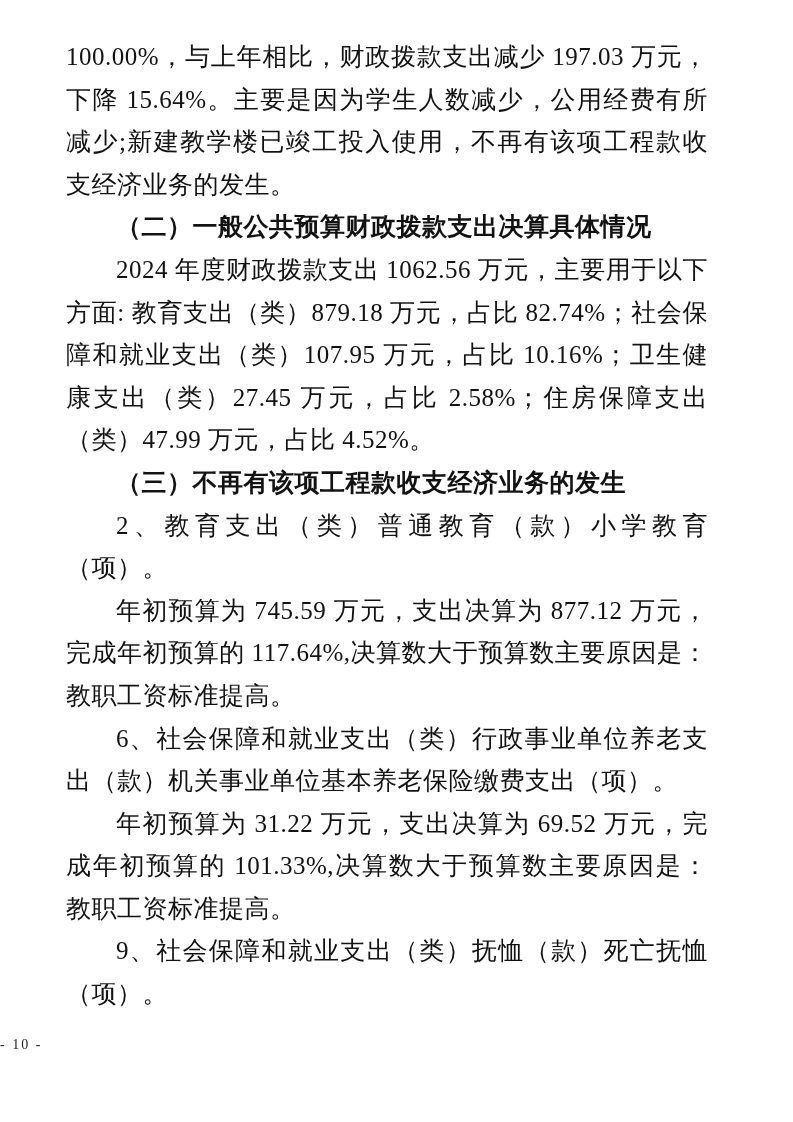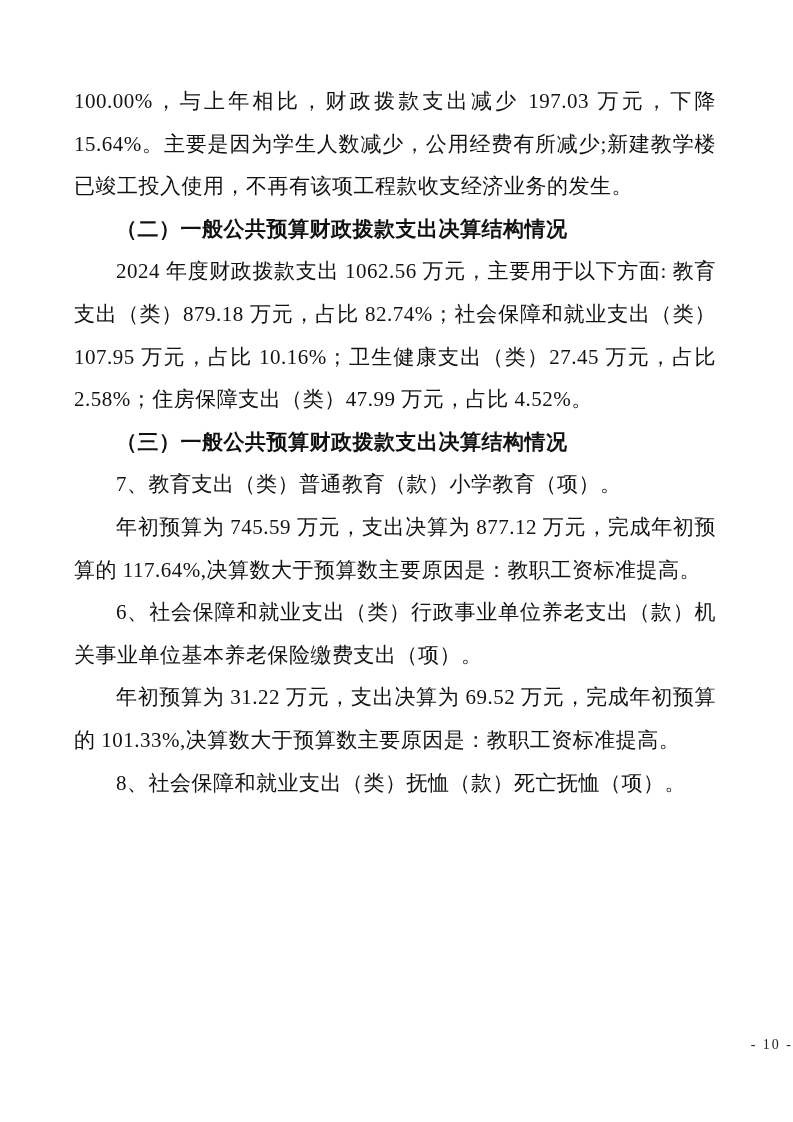--- a/index.html
+++ b/index.html
@@ -13,61 +13,61 @@
     height: 1122px;
     background: #ffffff;
     color: #121212;
     font-family: "Liberation Serif", "DejaVu Serif", serif;
     overflow: hidden;
     box-sizing: border-box;
   }
   .content {
     position: absolute;
     top: 0;
-    left: 74px;
+    left: 66px;
     width: 642px;
-    padding-top: 80px;
-    font-size: 21px;
+    padding-top: 36px;
+    font-size: 25px;
     line-height: 42.6px;
     text-align: justify;
     letter-spacing: 0.5px;
   }
   .content p {
     margin: 0;
     padding: 0;
     text-indent: 2em;
   }
   .content p.no-indent {
     text-indent: 0;
   }
   .content p.heading {
     font-weight: bold;
   }
   .page-footer {
     position: absolute;
     top: 1036px;
     left: 0;
     width: 100%;
-    text-align: right;
+    text-align: left;
     font-size: 14px;
     line-height: 18px;
     color: #222222;
     letter-spacing: 2px;
   }
 </style>
 </head>
 <body>
 
 <div class="page">
   <div class="content">
     <p class="no-indent">100.00%，与上年相比，财政拨款支出减少 197.03 万元，下降 15.64%。主要是因为学生人数减少，公用经费有所减少;新建教学楼已竣工投入使用，不再有该项工程款收支经济业务的发生。</p>
-    <p class="heading">（二）一般公共预算财政拨款支出决算结构情况</p>
+    <p class="heading">（二）一般公共预算财政拨款支出决算具体情况</p>
     <p>2024 年度财政拨款支出 1062.56 万元，主要用于以下方面: 教育支出（类）879.18 万元，占比 82.74%；社会保障和就业支出（类）107.95 万元，占比 10.16%；卫生健康支出（类）27.45 万元，占比 2.58%；住房保障支出（类）47.99 万元，占比 4.52%。</p>
-    <p class="heading">（三）一般公共预算财政拨款支出决算结构情况</p>
-    <p>7、教育支出（类）普通教育（款）小学教育（项）。</p>
+    <p class="heading">（三）不再有该项工程款收支经济业务的发生</p>
+    <p>2、教育支出（类）普通教育（款）小学教育（项）。</p>
     <p>年初预算为 745.59 万元，支出决算为 877.12 万元，完成年初预算的 117.64%,决算数大于预算数主要原因是：教职工资标准提高。</p>
     <p>6、社会保障和就业支出（类）行政事业单位养老支出（款）机关事业单位基本养老保险缴费支出（项）。</p>
     <p>年初预算为 31.22 万元，支出决算为 69.52 万元，完成年初预算的 101.33%,决算数大于预算数主要原因是：教职工资标准提高。</p>
-    <p>8、社会保障和就业支出（类）抚恤（款）死亡抚恤（项）。</p>
+    <p>9、社会保障和就业支出（类）抚恤（款）死亡抚恤（项）。</p>
   </div>
 
   <div class="page-footer">- 10 -</div>
 </div>
 
 </body></html>

